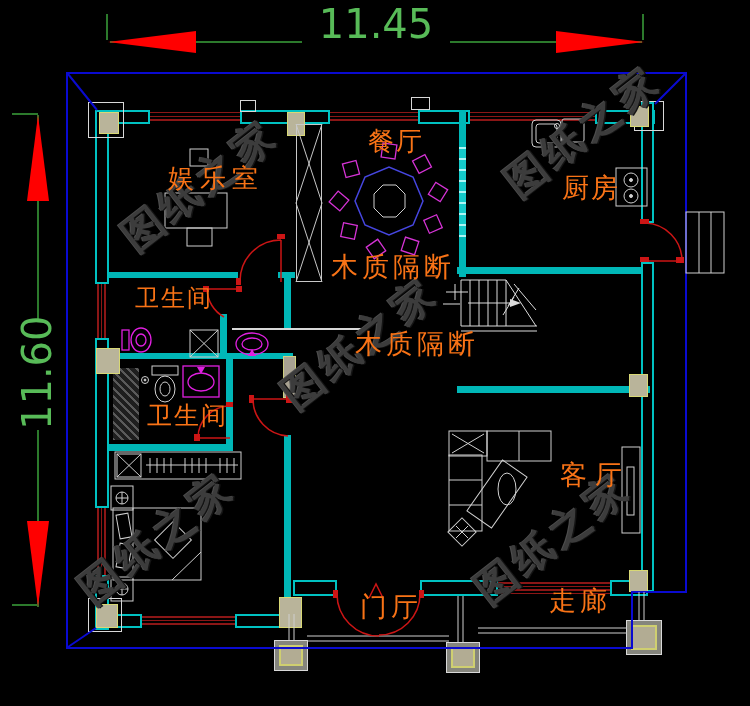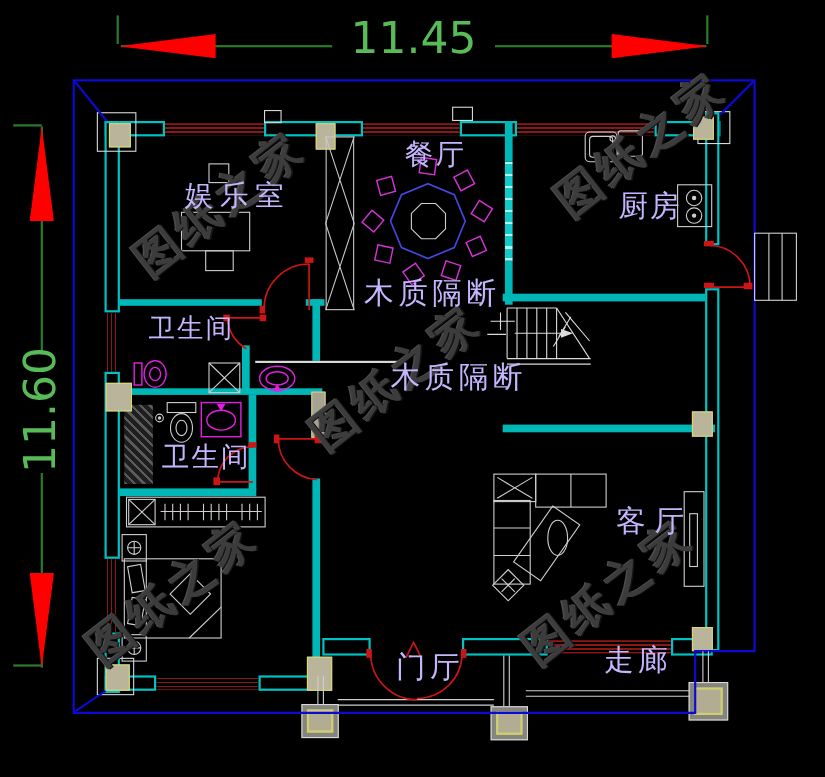--- a/index.html
+++ b/index.html
@@ -10,40 +10,40 @@
   .wx{position:absolute;background:#000;border:2px solid #00c2c2;box-sizing:border-box;}
   
   .wi{position:absolute;background:#00b7b7;}
   
   .win-h{position:absolute;background:repeating-linear-gradient(to bottom,#8b1616 0 1.5px,transparent 1.5px 3.6px);}
   .win-v{position:absolute;background:repeating-linear-gradient(to right,#8b1616 0 1.5px,transparent 1.5px 3.6px);}
   .col{position:absolute;background:#b9b49a;border:1px solid #d8d875;box-sizing:border-box;}
   .colo{position:absolute;border:1px solid #d8d8d8;box-sizing:border-box;}
   .porch{position:absolute;border:1px solid #d8d8d8;background:#85857d;box-sizing:border-box;}
   .porch>div{position:absolute;left:4px;top:4px;right:4px;bottom:4px;border:2px solid #cfcf70;background:#b2ac93;}
-  .lbl{position:absolute;color:#c4b5fd;white-space:nowrap;line-height:1.1;}
+  .lbl{position:absolute;color:#f97316;white-space:nowrap;line-height:1.1;}
   .wm{position:absolute;width:210px;height:46px;line-height:46px;text-align:center;
       font-size:41px;font-weight:bold;color:#3c3c3c;letter-spacing:5px;white-space:nowrap;
       transform:rotate(-38deg);text-shadow:1px 1px 0 #141414,-1px -1px 0 #4c4c4c;}
   .dimtxt{position:absolute;color:#58bb58;font-size:40px;background:#000;text-align:center;}
   .gline{position:absolute;background:#2c7a2c;}
   .arr{position:absolute;width:0;height:0;}
   svg{position:absolute;left:0;top:0;}
 </style>
 </head>
 <body>
 
 <div class="canvas">
 
   <div class="gline" style="left:106px;top:14px;width:2px;height:26px;"></div>
   <div class="gline" style="left:642px;top:14px;width:2px;height:26px;"></div>
   <div class="gline" style="left:110px;top:41px;width:532px;height:2px;"></div>
   <div class="arr" style="left:108px;top:31px;border-top:11px solid transparent;border-bottom:11px solid transparent;border-right:88px solid #f00;"></div>
   <div class="arr" style="left:556px;top:31px;border-top:11px solid transparent;border-bottom:11px solid transparent;border-left:88px solid #f00;"></div>
-  <div class="dimtxt" style="left:302px;top:12px;width:148px;">11.45</div>
+  <div class="dimtxt" style="left:302px;top:1px;width:148px;">11.45</div>
 
   <div class="gline" style="left:12px;top:113px;width:26px;height:2px;"></div>
   <div class="gline" style="left:12px;top:604px;width:26px;height:2px;"></div>
   <div class="gline" style="left:37px;top:115px;width:2px;height:492px;"></div>
   <div class="arr" style="left:27px;top:115px;border-left:11px solid transparent;border-right:11px solid transparent;border-bottom:86px solid #f00;"></div>
   <div class="arr" style="left:27px;top:521px;border-left:11px solid transparent;border-right:11px solid transparent;border-top:86px solid #f00;"></div>
   <div class="dimtxt" style="left:-18px;top:352px;width:110px;transform:rotate(-90deg);">11.60</div>
 
   <div class="wx" style="left:95px;top:110px;width:55px;height:14px;"></div>
   <div class="wx" style="left:240px;top:110px;width:90px;height:14px;"></div>

